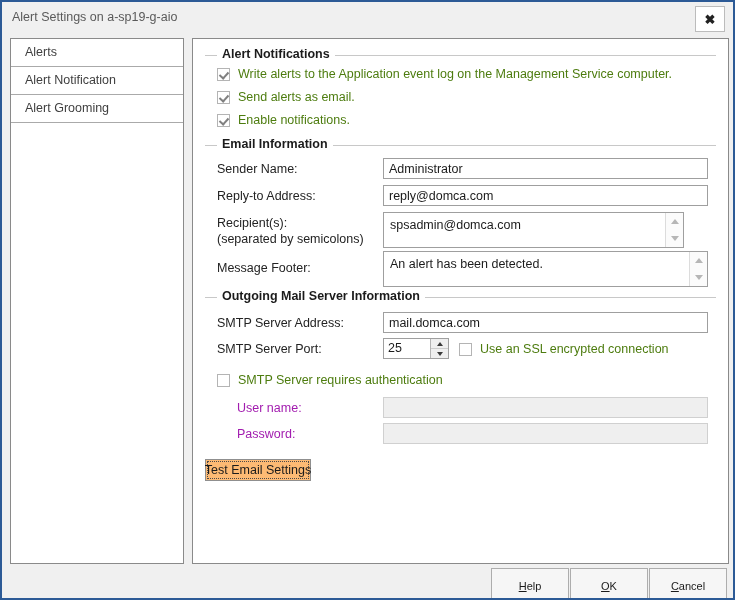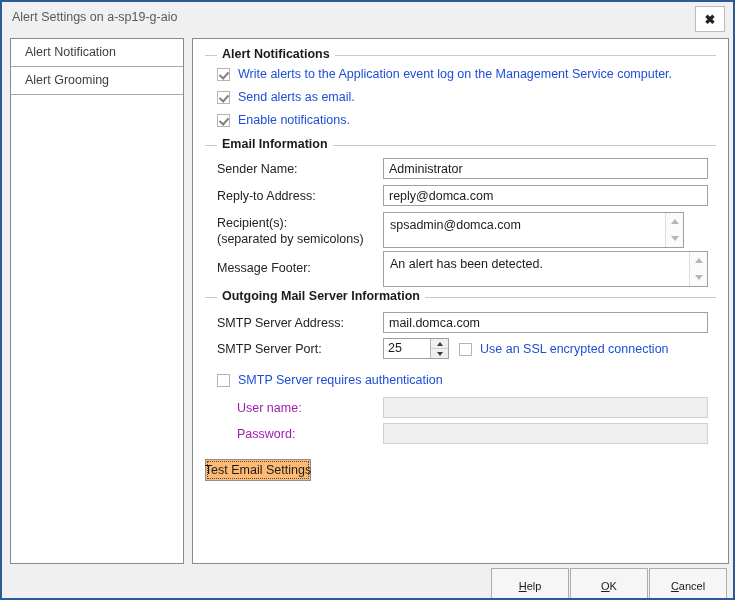--- a/index.html
+++ b/index.html
@@ -139,21 +139,21 @@
     left: 3px;
     top: 1px;
     width: 4px;
     height: 7px;
     border: solid #808080;
     border-width: 0 2px 2px 0;
     transform: rotate(42deg);
   }
   .cb-label {
     font-size: 12.5px;
-    color: #1d4ed8;
+    color: #4d7c0f;
   }
   
   .flabel {
     position: absolute;
     font-size: 12.5px;
     color: #232323;
     white-space: nowrap;
   }
   .flabel.disabled { color: #a21caf; }
   
@@ -298,20 +298,23 @@
 <div id="window">
 
   <div id="titlebar">
     <div id="title-text">Alert Settings on a-sp19-g-aio</div>
     <div id="close-button">
       <span id="close-x">✖</span>
     </div>
   </div>
 
   <div id="sidebar">
+    <div class="side-item">
+      <span>Alerts</span>
+    </div>
     <div class="side-item">
       <span>Alert Notification</span>
     </div>
     <div class="side-item">
       <span>Alert Grooming</span>
     </div>
   </div>
 
   <div id="main">
 

